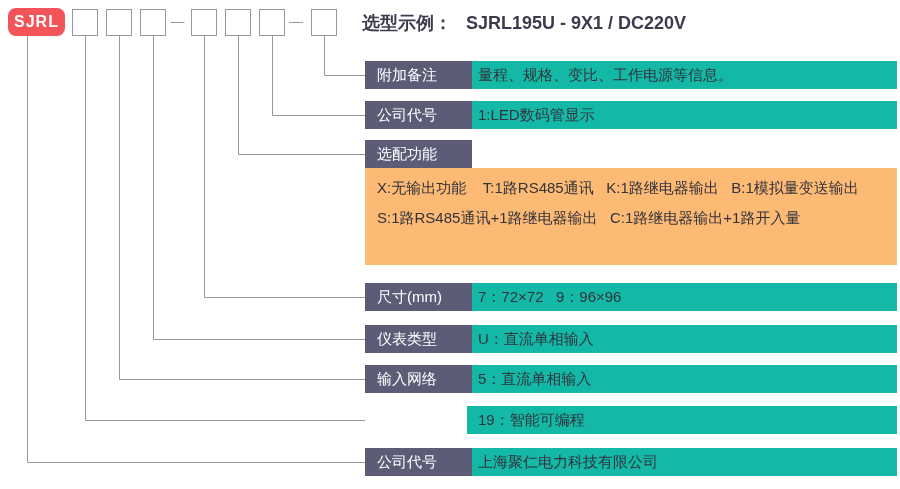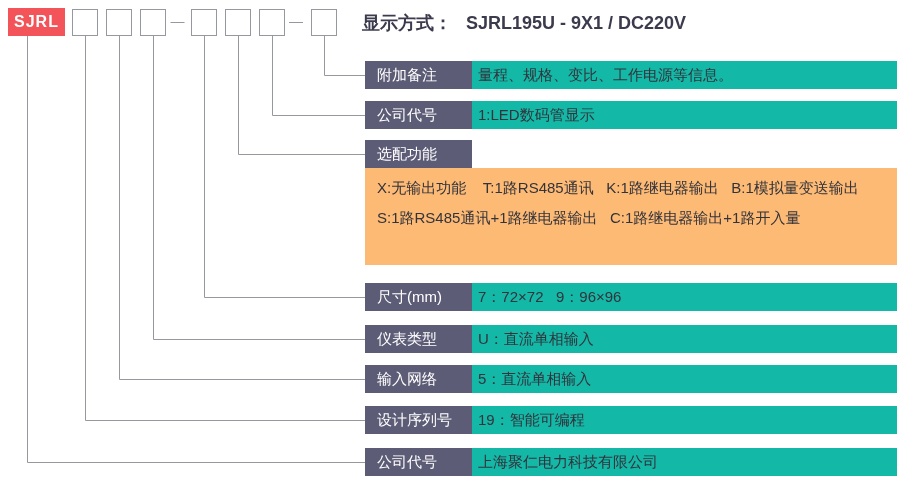--- a/index.html
+++ b/index.html
@@ -11,21 +11,21 @@
     position:relative;
     width:900px;height:489px;
     background:#ffffff;
     overflow:hidden;
   }
   svg.wires{position:absolute;left:0;top:0;z-index:0;}
 
   
   .brand-badge{
     position:absolute;left:8px;top:8px;width:57px;height:28px;
-    background:#f25459;border-radius:0;
+    background:#f25459;border-radius:8px;
     color:#fff;font-size:16px;font-weight:700;letter-spacing:1px;
     display:flex;align-items:center;justify-content:center;
     z-index:2;
   }
   .code-box{
     position:absolute;top:9px;width:26px;height:27px;
     background:#fff;border:1px solid #97979f;box-sizing:border-box;
     z-index:2;
   }
   .cb1{left:72px}.cb2{left:106px}.cb3{left:140px}
@@ -90,21 +90,21 @@
   <div class="brand-badge">SJRL</div>
   <div class="code-box cb1"></div>
   <div class="code-box cb2"></div>
   <div class="code-box cb3"></div>
   <div class="code-box cb4"></div>
   <div class="code-box cb5"></div>
   <div class="code-box cb6"></div>
   <div class="code-box cb7"></div>
 
   <div class="example-title">
-    <span>显示方式：</span>
+    <span>选型示例：</span>
     <span>SJRL195U - 9X1 / DC220V</span>
   </div>
 
   <div class="row-label r1">附加备注</div>
   <div class="row-value r1">量程、规格、变比、工作电源等信息。</div>
 
   <div class="row-label r2">公司代号</div>
   <div class="row-value r2">1:LED数码管显示</div>
 
   <div class="row-label r3">选配功能</div>
@@ -115,19 +115,18 @@
 
   <div class="row-label r4">尺寸(mm)</div>
   <div class="row-value r4">7：72×72   9：96×96</div>
 
   <div class="row-label r5">仪表类型</div>
   <div class="row-value r5">U：直流单相输入</div>
 
   <div class="row-label r6">输入网络</div>
   <div class="row-value r6">5：直流单相输入</div>
 
-  <div class="row-label r7">设计序列号</div>
   <div class="row-value r7">19：智能可编程</div>
 
   <div class="row-label r8">公司代号</div>
   <div class="row-value r8">上海聚仁电力科技有限公司</div>
 
 </div>
 
 </body></html>

